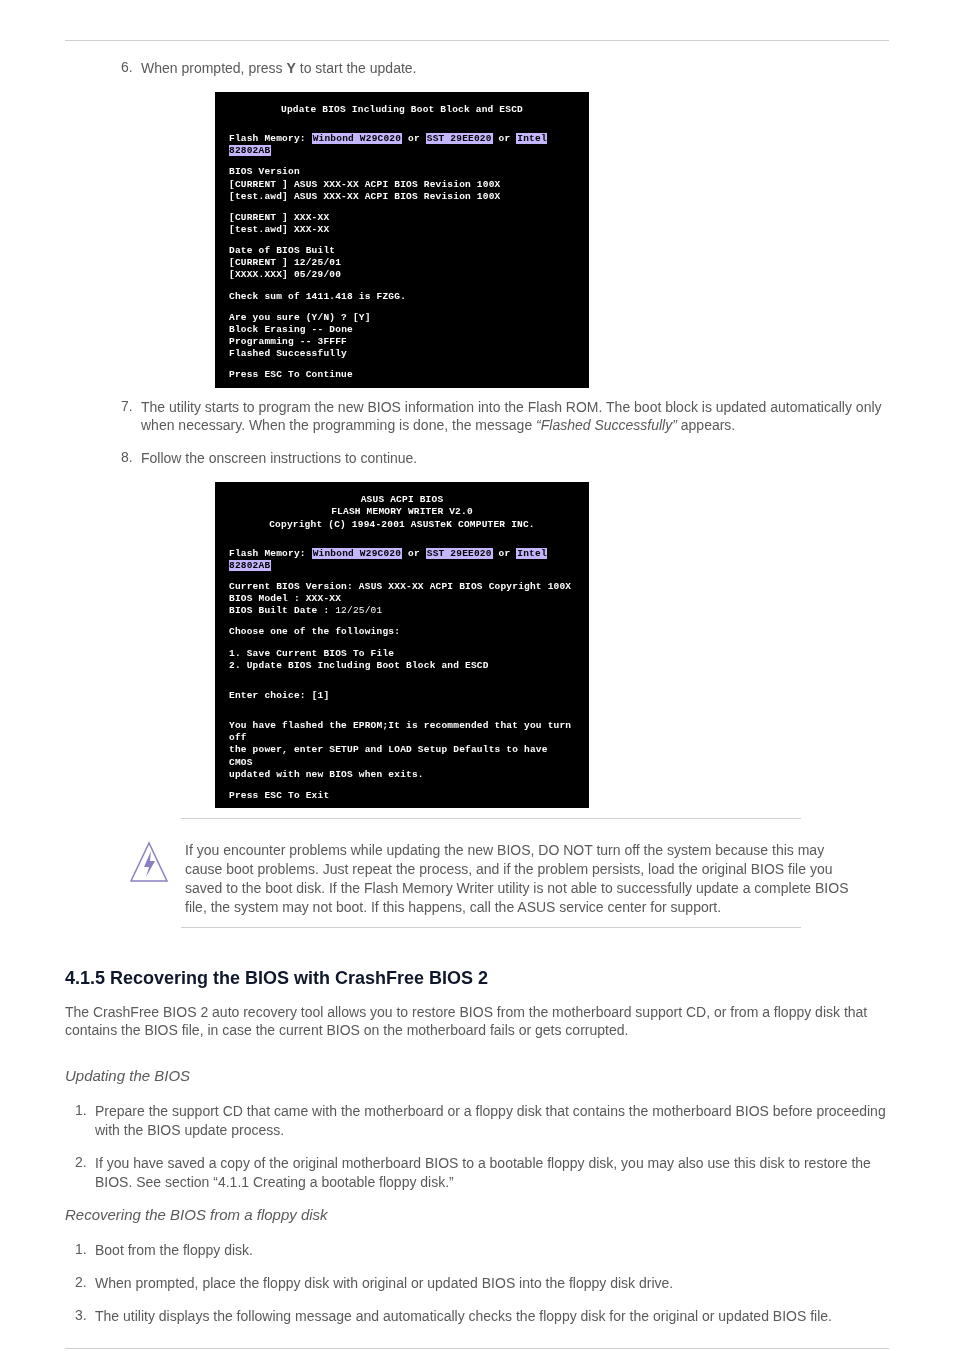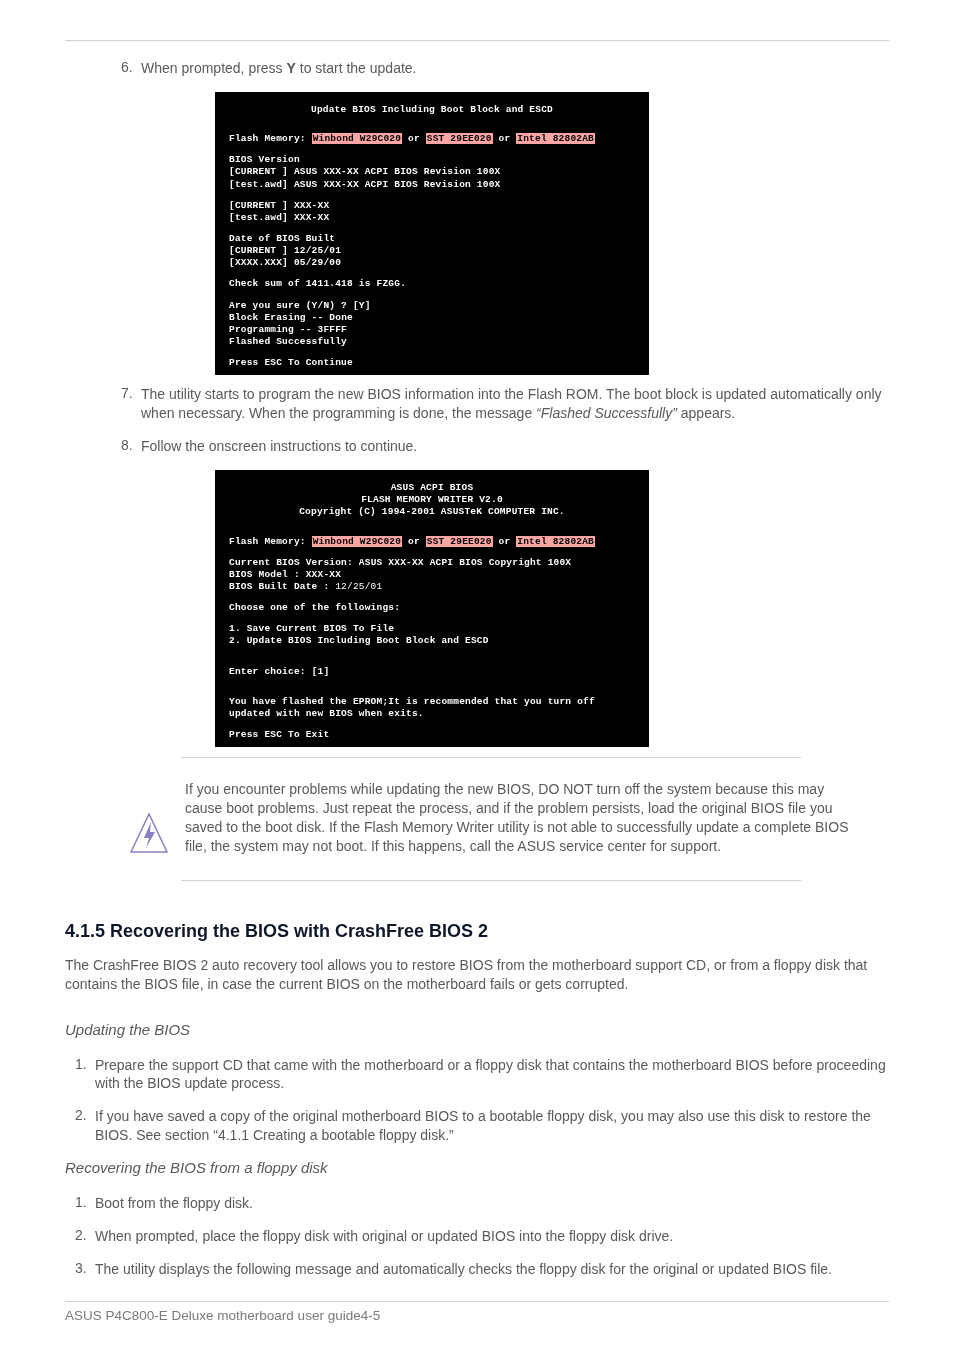--- a/index.html
+++ b/index.html
@@ -3,26 +3,26 @@
 <meta charset="utf-8">
 <style>
   * { margin: 0; padding: 0; box-sizing: border-box; }
   html, body { width: 954px; background: #fff; font-family: Arial, sans-serif; color: #333; }
   .page { width: 954px; padding: 40px 65px 30px 65px; position: relative; }
   .header-line { height: 1px; background: #d0d0d0; margin-bottom: 18px; }
   .step-block { margin-bottom: 14px; padding-left: 76px; position: relative; }
   .step-num { position: absolute; left: 56px; top: 0; font-size: 14px; color: #5a5a5a; }
   .step-text { font-size: 14px; color: #5a5a5a; line-height: 1.35; }
   .step-text .bold { font-weight: bold; }
-  .bios-screen { background: #000; color: #fff; width: 434px; margin: 14px 0 10px 150px; padding: 12px 14px 6px 14px; font-family: "Courier New", monospace; font-size: 9.5px; line-height: 1.28; font-weight: bold; letter-spacing: 0.2px; }
+  .bios-screen { background: #000; color: #fff; width: 374px; margin: 14px 0 10px 150px; padding: 12px 14px 6px 14px; font-family: "Courier New", monospace; font-size: 9.5px; line-height: 1.28; font-weight: bold; letter-spacing: 0.2px; }
   .bios-screen .center { text-align: center; }
   .bios-screen .fm-line { margin-top: 8px; }
-  .bios-screen .hl { background: #fca5a5; color: #000; padding: 0 1px; }
+  .bios-screen .hl { background: #c4b5fd; color: #000; padding: 0 1px; }
   .bios-screen .gap { height: 9px; }
-  .note-row { display: flex; align-items: flex-end; margin: 22px 0 24px 62px; padding-right: 30px; }
+  .note-row { display: flex; align-items: flex-start; margin: 22px 0 10px 62px; padding-right: 30px; }
   .note-icon { width: 44px; height: 44px; flex: 0 0 44px; margin-right: 14px; position: relative; }
   .note-icon svg { width: 44px; height: 44px; }
   .note-text { font-size: 14px; color: #5a5a5a; line-height: 1.35; }
   .divider { height: 1px; background: #d0d0d0; margin: 10px 0 10px 116px; width: 620px; }
   .divider-full { height: 1px; background: #d0d0d0; margin: 22px 0 6px 0; }
 
   .section-title { font: bold 18px Arial, sans-serif; color: #0f172a; margin: 40px 0 14px 0; }
   .section-sub { font-style: italic; font-size: 15px; color: #5a5a5a; margin: 0 0 18px 0; }
   .crash-text { font-size: 14px; color: #5a5a5a; line-height: 1.35; margin-bottom: 27px; }
 
@@ -100,20 +100,21 @@
     <div>Choose one of the followings:</div>
     <div class="gap"></div>
     <div>1. Save Current BIOS To File</div>
     <div>2. Update BIOS Including Boot Block and ESCD</div>
     <div class="gap"></div>
       <div class="gap"></div>
     <div><span>Enter choice: </span><span style="font-weight:bold">[1]</span></div>
     <div class="gap"></div>
       <div class="gap"></div>
     <div style="font-weight:bold">You have flashed the EPROM;It is recommended that you turn off</div>
+    <div style="font-weight:bold">the power, enter SETUP and LOAD Setup Defaults to have CMOS</div>
     <div style="font-weight:bold">updated with new BIOS when exits.</div>
     <div class="gap"></div>
     <div><span>Press </span><span style="font-weight:bold">ESC</span><span> To Exit</span></div>
   </div>
 
   <div class="divider"></div>
   <div class="note-row">
     <div class="note-icon">
       <svg viewBox="0 0 44 44">
         <polygon points="22,2 4,40 40,40" fill="none" stroke="#8a7fc2" stroke-width="1.5"></polygon>

